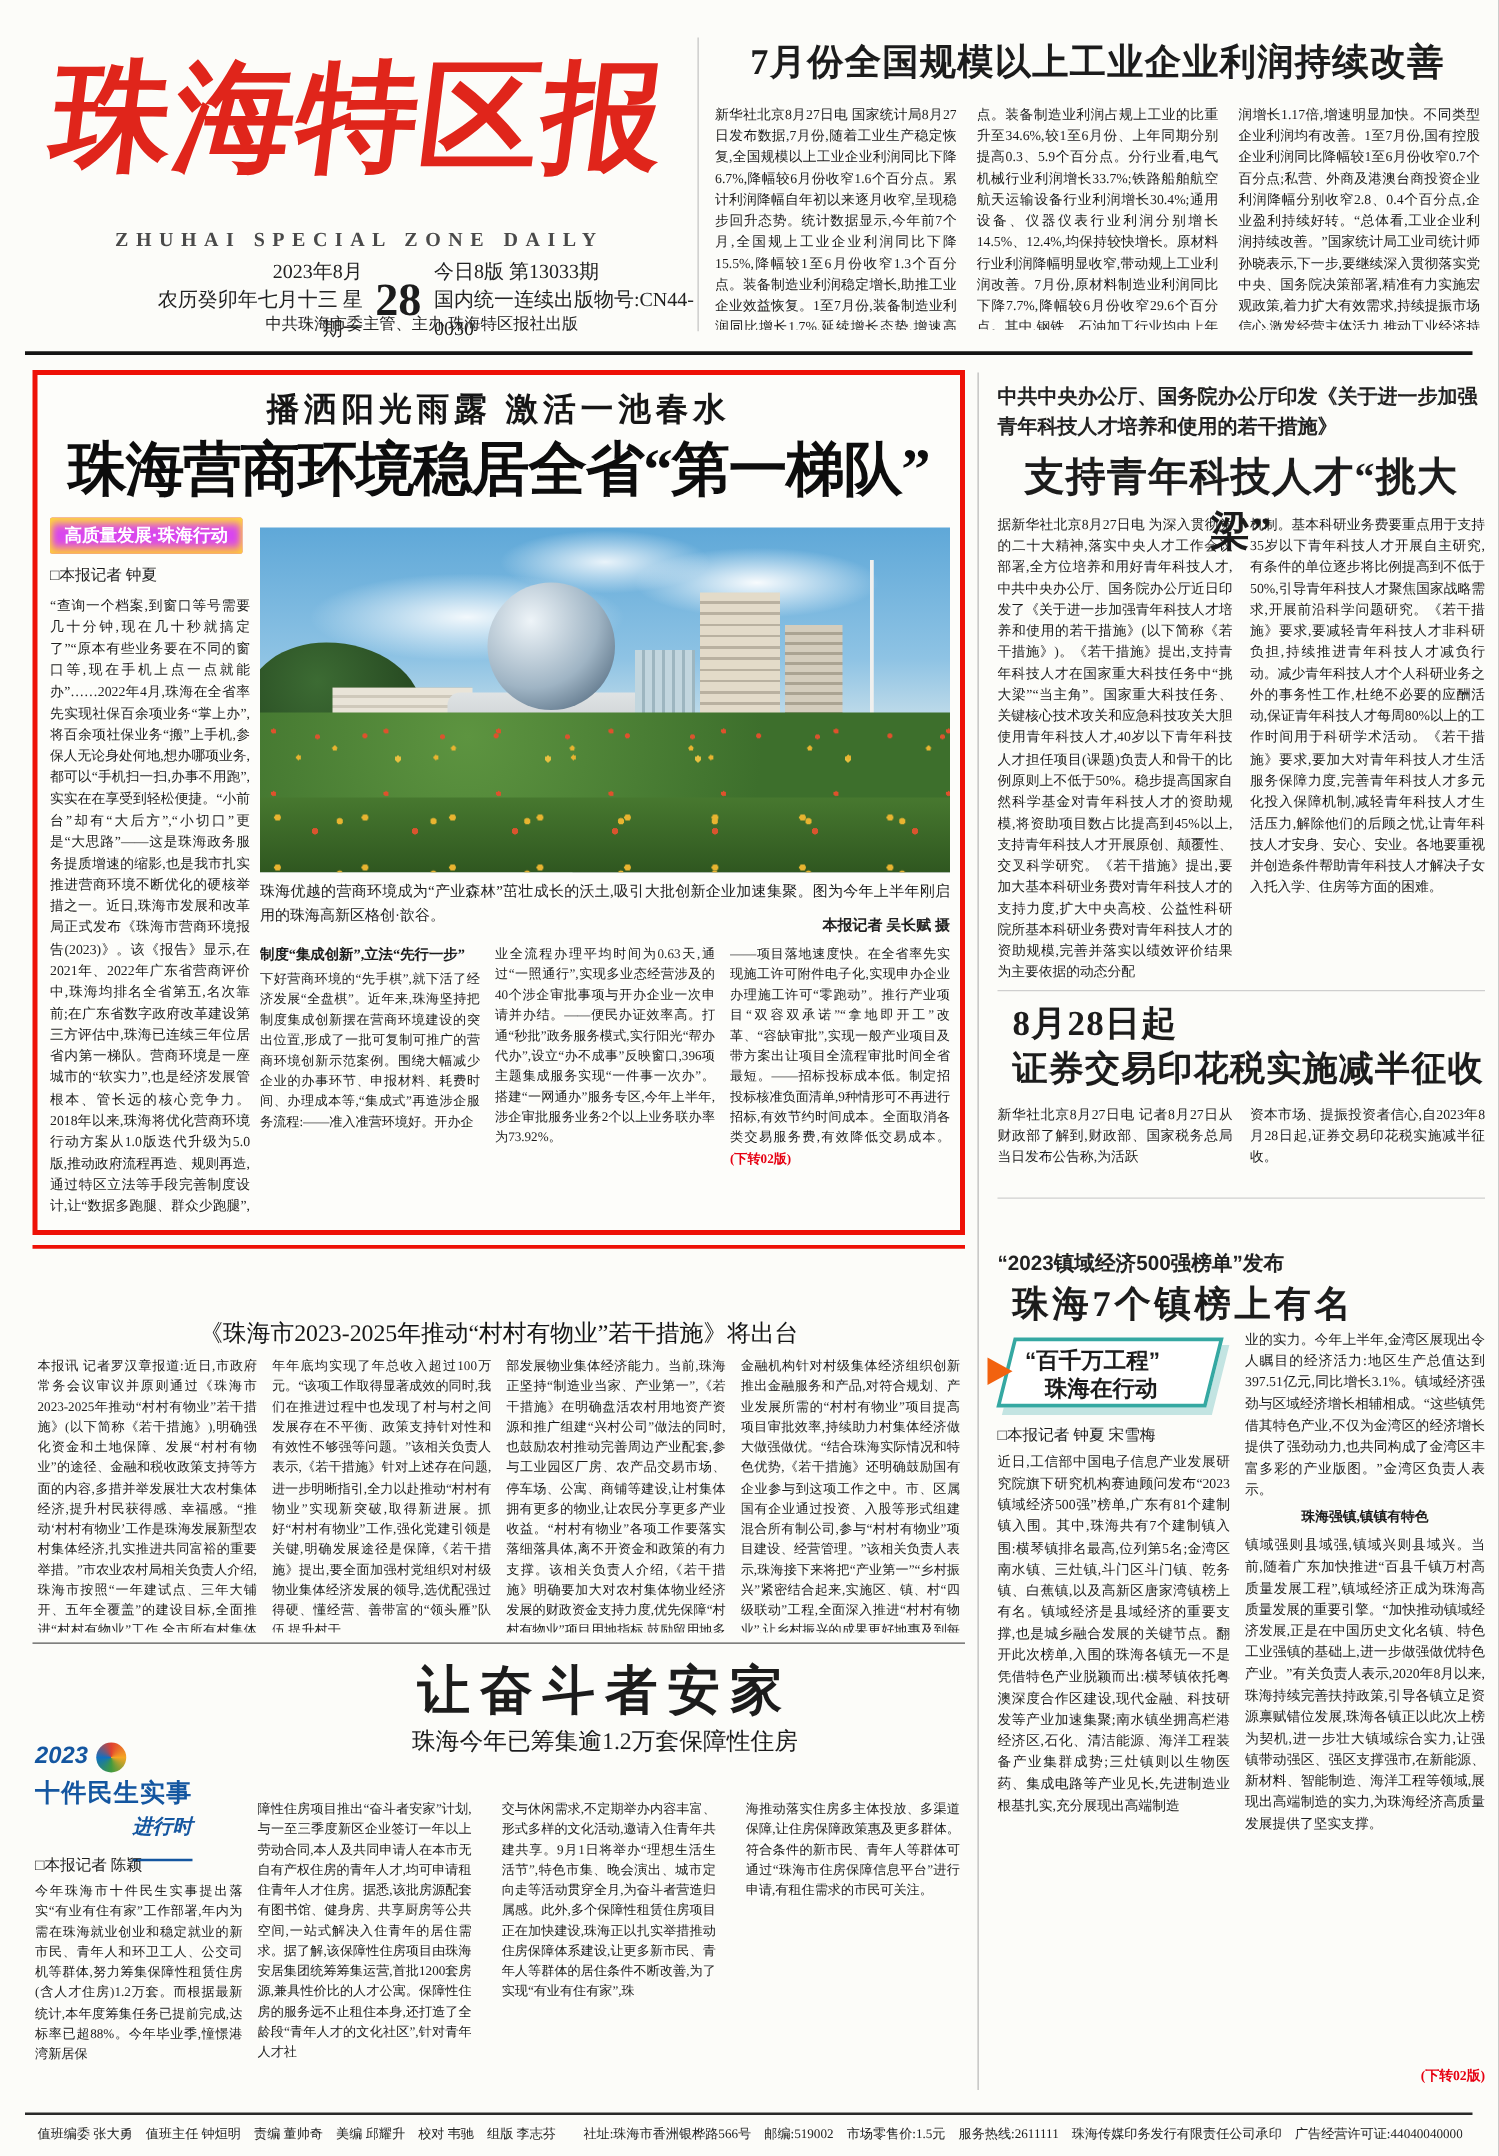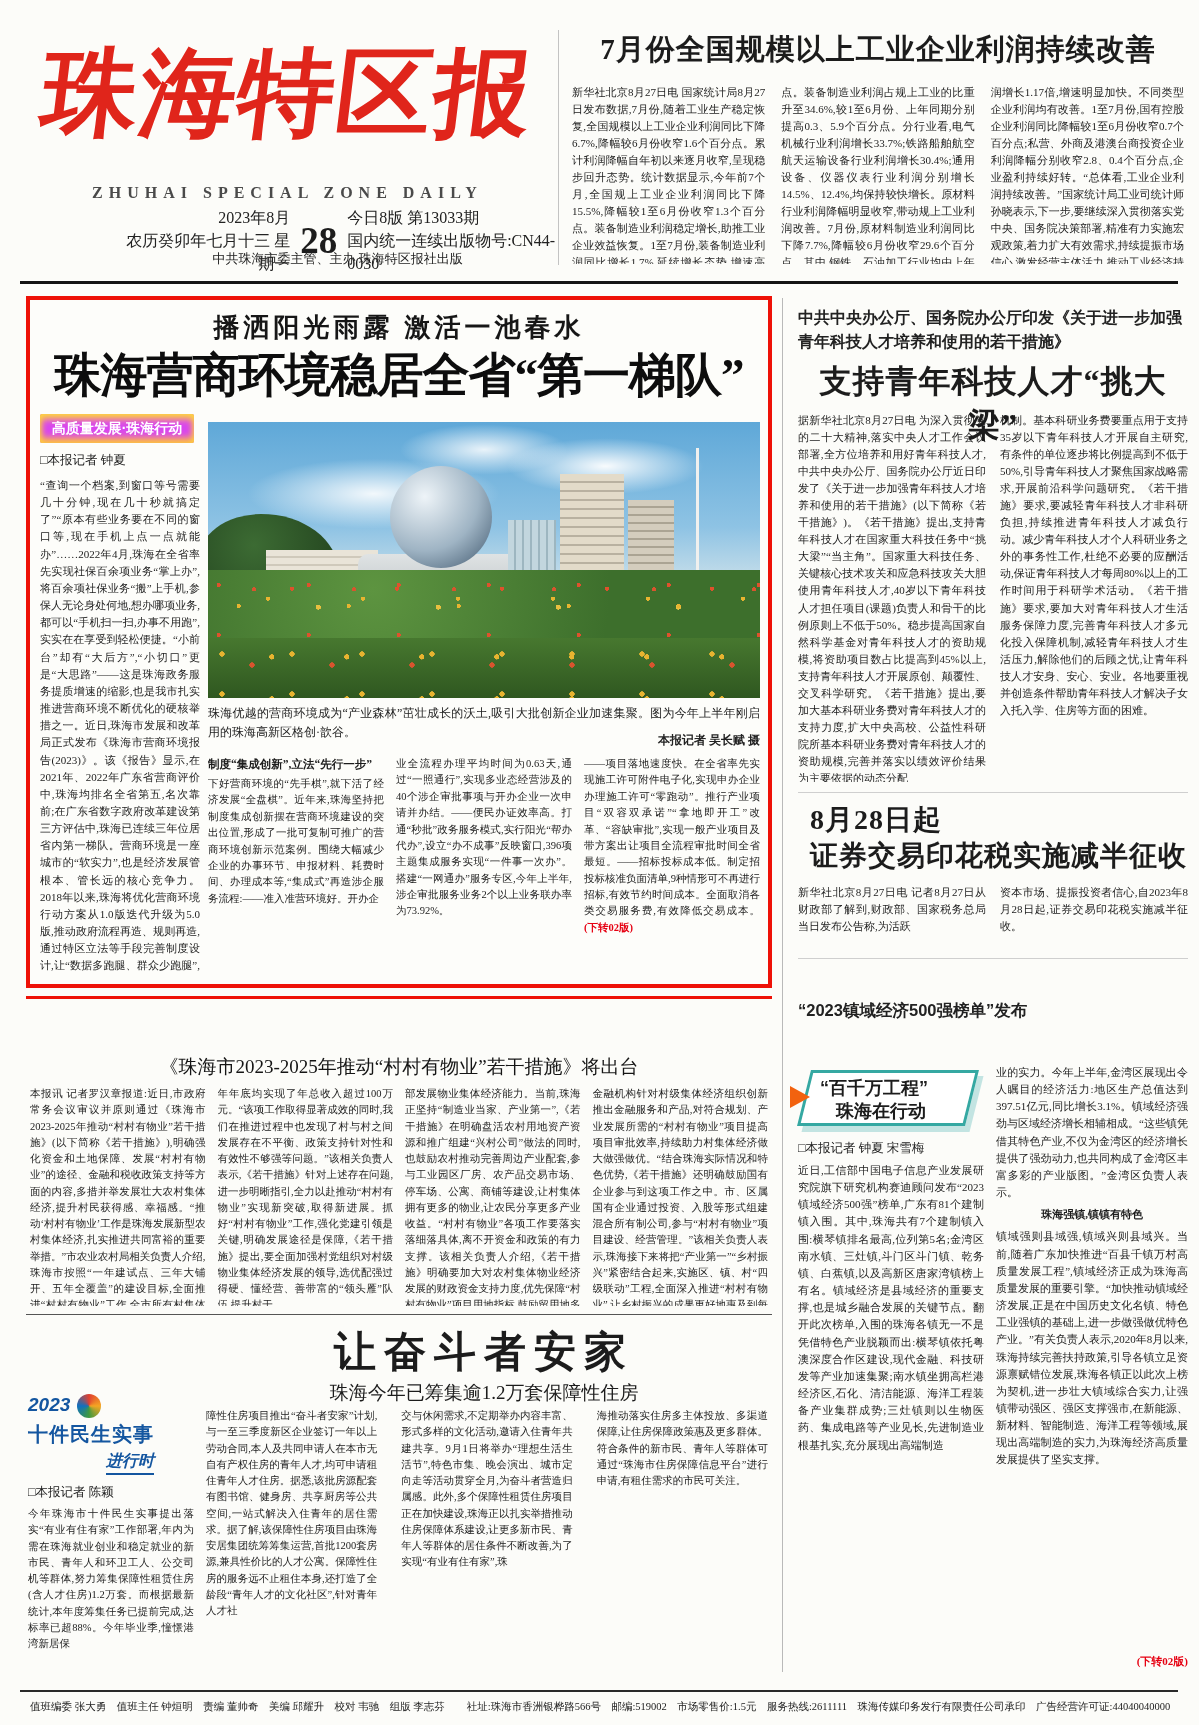--- a/index.html
+++ b/index.html
@@ -98,24 +98,24 @@
   .h-head{left:196px;top:1324px;width:576px;text-align:center;font-size:42px;font-weight:bold;letter-spacing:8px;}
   .h-sub{left:196px;top:1380px;width:576px;text-align:center;font-size:19px;}
   .h-logo{left:28px;top:1394px;width:168px;height:82px;color:#1456a0;
           font-family:"Liberation Sans","DejaVu Sans",sans-serif;}
   .hl-top{display:flex;align-items:flex-start;gap:7px;}
   .hl-year{font-size:19px;font-weight:bold;font-style:italic;}
   .hl-emblem{width:24px;height:24px;border-radius:50%;
              background:conic-gradient(#e04030,#f5a623,#3f9a3f,#1070c0,#e04030);}
   .hl-main{font-size:20px;font-weight:bold;letter-spacing:1px;margin-top:3px;}
   .hl-sub{display:inline-block;font-size:16px;font-weight:bold;font-style:italic;margin:3px 0 0 78px;
-          border-bottom:2px solid #1456a0;padding-bottom:1px;}
+          border-bottom:2px solid #1456a0;padding-bottom:15px;}
   .h-byline{left:28px;top:1484px;font-size:12.5px;}
   .h-col1{left:28px;top:1506px;width:166px;height:164px;font-size:10.5px;line-height:1.55;text-align:justify;overflow:hidden;}
-  .h-cols{left:206px;top:1408px;width:562px;height:266px;display:flex;gap:24px;}
+  .h-cols{left:206px;top:1440px;width:562px;height:266px;display:flex;gap:24px;}
   .h-cols .col{font-size:10.5px;line-height:1.55;}
 
   
   .vline2{left:782px;top:298px;width:1px;height:1374px;background:#b9b9b9;}
   .y-kicker{left:798px;top:306px;width:390px;font-size:16px;font-weight:600;line-height:1.5;
             font-family:"Liberation Sans","DejaVu Sans",sans-serif;color:#222;}
   .y-head{left:798px;top:360px;width:390px;text-align:center;font-size:32px;font-weight:bold;letter-spacing:1px;}
   .y-body{left:798px;top:412px;width:390px;height:370px;display:flex;gap:14px;}
   .sep{width:390px;height:1px;background:#cfcfcf;}
   .sep1{left:798px;top:792px;}
@@ -255,20 +255,21 @@
     <div>8月28日起</div>
     <div>证券交易印花税实施减半征收</div>
   </div>
   <div class="abs s-body">
     <div class="col just">新华社北京8月27日电 记者8月27日从财政部了解到,财政部、国家税务总局当日发布公告称,为活跃</div>
     <div class="col just">资本市场、提振投资者信心,自2023年8月28日起,证券交易印花税实施减半征收。</div>
   </div>
 
   <div class="abs sep sep2"></div>
   <div class="abs t-kicker">“2023镇域经济500强榜单”发布</div>
+  <div class="abs t-head">珠海7个镇榜上有名</div>
   <div class="abs badge2">
     <div class="b2-bg"></div>
     <div class="b2-tri"></div>
     <div class="b2-l1">“百千万工程”</div>
     <div class="b2-l2">珠海在行动</div>
   </div>
   <div class="abs t-byline">□本报记者 钟夏 宋雪梅</div>
   <div class="abs t-col1">近日,工信部中国电子信息产业发展研究院旗下研究机构赛迪顾问发布“2023镇域经济500强”榜单,广东有81个建制镇入围。其中,珠海共有7个建制镇入围:横琴镇排名最高,位列第5名;金湾区南水镇、三灶镇,斗门区斗门镇、乾务镇、白蕉镇,以及高新区唐家湾镇榜上有名。镇域经济是县域经济的重要支撑,也是城乡融合发展的关键节点。翻开此次榜单,入围的珠海各镇无一不是凭借特色产业脱颖而出:横琴镇依托粤澳深度合作区建设,现代金融、科技研发等产业加速集聚;南水镇坐拥高栏港经济区,石化、清洁能源、海洋工程装备产业集群成势;三灶镇则以生物医药、集成电路等产业见长,先进制造业根基扎实,充分展现出高端制造</div>
   <div class="abs t-col2">
     <span>业的实力。今年上半年,金湾区展现出令人瞩目的经济活力:地区生产总值达到397.51亿元,同比增长3.1%。镇域经济强劲与区域经济增长相辅相成。“这些镇凭借其特色产业,不仅为金湾区的经济增长提供了强劲动力,也共同构成了金湾区丰富多彩的产业版图。”金湾区负责人表示。</span>

